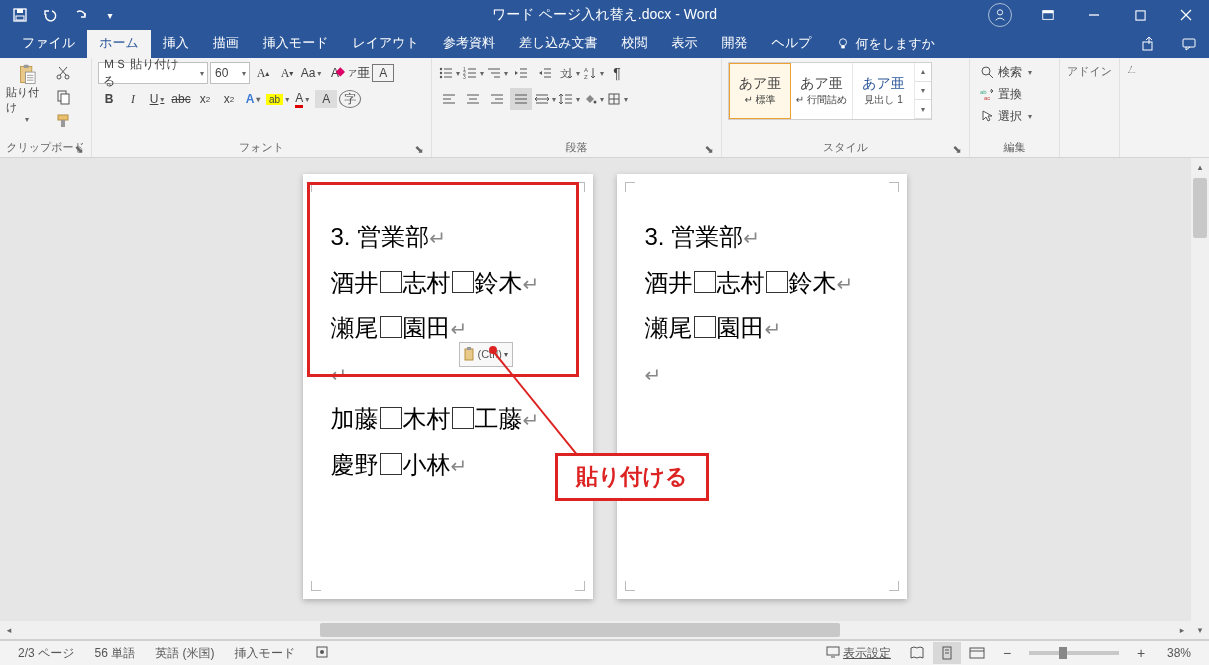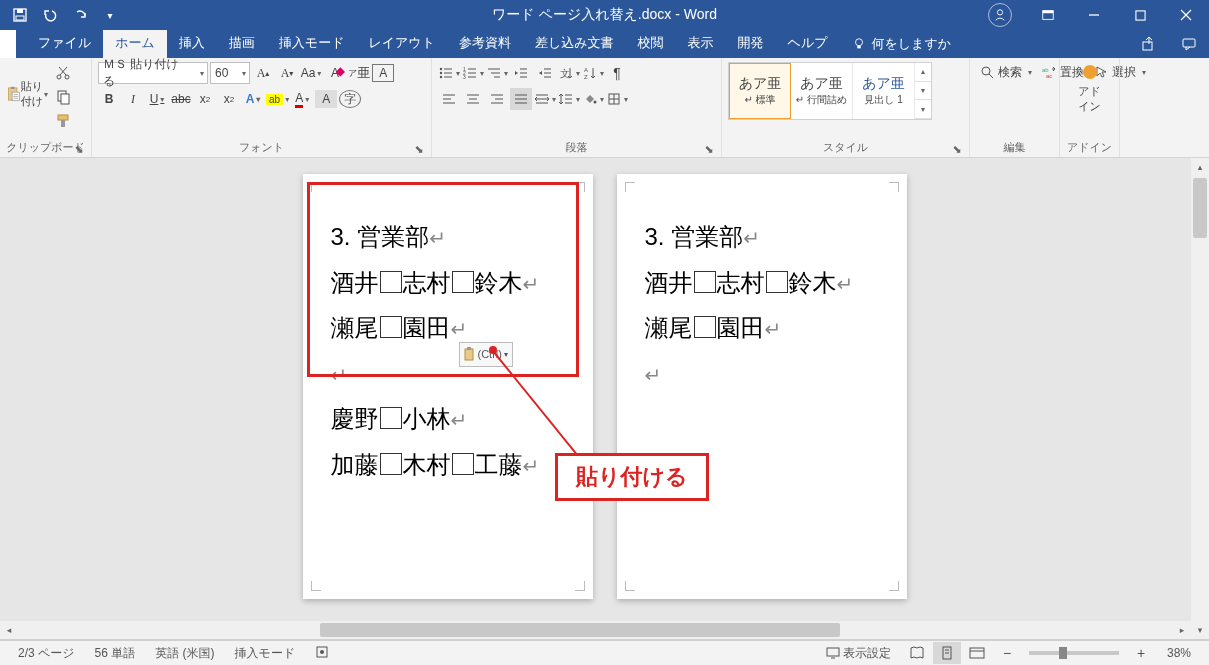--- a/index.html
+++ b/index.html
@@ -8,40 +8,40 @@
   
   .titlebar { height: 30px; background: #2b579a; color: #fff; display: flex; align-items: center; font-size: 12px; position: relative; }
   .titlebar .qat { display: flex; align-items: center; gap: 2px; padding: 0 6px; }
   .titlebar .qat .qbtn { width: 28px; height: 28px; display:flex; align-items:center; justify-content:center; color:#fff; }
   .titlebar .title-center { position:absolute; left:50%; transform:translateX(-50%); font-size:14px; }
   .titlebar .win-controls { position:absolute; right:0; display:flex; }
   .titlebar .win-controls .wbtn { width:46px; height:30px; display:flex; align-items:center; justify-content:center; color:#fff; }
   .titlebar .avatar { width:24px; height:24px; border:1px solid rgba(255,255,255,.6); border-radius:50%; display:flex; align-items:center; justify-content:center; margin-right:4px; }
 
   
-  .tabs { height: 28px; background:#2b579a; display:flex; align-items:flex-end; font-size:13px; padding-left:10px; color:#fff;margin-left:16px; }
+  .tabs { height: 28px; background:#2b579a; display:flex; align-items:flex-end; font-size:13px; padding-left:10px; color:#fff; }
   .tabs .tab { padding: 5px 12px 6px; cursor:default; white-space:nowrap; }
   .tabs .tab.active { background:#f3f3f3; color:#2b579a; }
   .tabs .tell-me { display:flex; align-items:center; gap:6px; padding:5px 12px; }
   .tabs .tell-me .bulb { width:14px; height:14px; }
   .tabs .cbtns { margin-left:auto; display:flex; }
   .tabs .cbtns .cbtn { width:40px; height:28px; display:flex; align-items:center; justify-content:center; color:#fff; }
 
   
   .ribbon { height: 100px; background:#f3f3f3; display:flex; border-bottom:1px solid #d4d4d4; font-size:11px; color:#444; }
   .group { display:flex; flex-direction:column; border-right:1px solid #e1e1e1; padding:4px 6px 2px; }
   .group .controls { flex:1; display:flex; align-items:flex-start; gap:4px; }
   .group .label { text-align:center; font-size:11px; color:#666; padding-top:2px; position:relative; }
   .group .label .launcher { position:absolute; right:0; bottom:0; width:12px; height:12px; display:flex; align-items:center; justify-content:center; }
   .rbtn { min-width:22px; height:22px; display:flex; align-items:center; justify-content:center; font-size:12px; }
   .rbtn.dd::after { content:"▾"; font-size:8px; margin-left:2px; color:#666; }
   .icon-svg { width:16px; height:16px; }
 
   
-  .clipboard .paste { width:42px; height:62px; display:flex; flex-direction:row; align-items:center; justify-content:flex-start; padding-top:2px; }
+  .clipboard .paste { width:42px; height:62px; display:flex; flex-direction:column; align-items:center; justify-content:flex-start; padding-top:2px; }
   .clipboard .paste-icon { width:28px; height:30px; }
   .clipboard .side { display:flex; flex-direction:column; gap:2px; }
 
   
   .font-row { display:flex; gap:2px; align-items:center; }
   .font-select { height:22px; border:1px solid #c0c0c0; background:#fff; font-size:12px; padding:0 16px 0 4px; position:relative; display:flex; align-items:center; }
   .font-select::after { content:"▾"; font-size:8px; position:absolute; right:3px; color:#666; }
   .font-name { width:110px; }
   .font-size { width:40px; }
 
@@ -50,21 +50,21 @@
 
   
   .styles-gallery { display:flex; border:1px solid #d0d0d0; background:#fff; }
   .style-item { width:62px; height:56px; border-right:1px solid #e8e8e8; display:flex; flex-direction:column; align-items:center; justify-content:center; font-size:10px; }
   .style-item .preview { font-size:14px; font-family:"MS Mincho", serif; }
   .style-item.sel { border:1px solid #f0a030; background:#fff8e8; }
   .styles-scroll { width:16px; display:flex; flex-direction:column; }
   .styles-scroll div { flex:1; display:flex; align-items:center; justify-content:center; font-size:8px; color:#666; border-bottom:1px solid #e0e0e0; }
 
   
-  .edit-col { display:flex; flex-direction:row; gap:2px; font-size:12px; }
+  .edit-col { display:flex; flex-direction:column; gap:2px; font-size:12px; }
   .edit-item { display:flex; align-items:center; gap:4px; height:20px; padding:0 4px; white-space:nowrap; }
   .edit-item .eicon { width:14px; height:14px; }
 
   .addin { width:48px; display:flex; flex-direction:column; align-items:center; justify-content:center; gap:2px; }
   .collapse-ribbon { width:24px; display:flex; align-items:flex-start; justify-content:center; padding-top:4px; color:#666; }
 
   
   .docarea { position:absolute; top:158px; bottom:25px; left:0; right:0; background:#e6e6e6; overflow:hidden; border-bottom:1px solid #d0d0d0; }
   .pages-wrap { display:flex; gap:24px; justify-content:center; padding:16px 20px; }
   .page { width:290px; height:425px; background:#fff; box-shadow:0 2px 6px rgba(0,0,0,.25); position:relative; padding:40px 28px 30px; font-family:"MS Gothic","ＭＳ ゴシック",monospace; font-size:24px; line-height:1.9; color:#000; }
@@ -456,29 +456,20 @@
             </svg>
             <span>選択</span>
             <span style="font-size:8px;color:#666;margin-left:2px;">▾</span>
           </div>
       </div>
     </div>
     <div class="label"><span>編集</span></div>
   </div>
 
   <div class="group" style="width:60px;">
-    <div class="controls" style="justify-content:center;">
-      <div class="addin">
-        <svg width="20" height="20" viewBox="0 0 20 20">
-            <circle cx="10" cy="10" r="7" fill="#f0a030"></circle>
-          </svg>
-        <span style="font-size:11px; white-space:pre; text-align:center;">アド
-イン</span>
-      </div>
-    </div>
     <div class="label"><span>アドイン</span></div>
   </div>
 
   <div class="collapse-ribbon">ㄥ</div>
 </div>
 
 <div class="docarea">
   <div class="pages-wrap">
 
     <div class="page">
@@ -491,22 +482,22 @@
       <div><span>瀬尾</span><span class="box-char"></span><span>園田</span><span class="para-mark">↵</span></div>
       <div><span class="para-mark">↵</span></div>
       <div class="paste-tag" style="top:168px; left:156px;">
         <svg class="pticon" viewBox="0 0 12 14">
             <rect x="1" y="2" width="8" height="11" fill="#e8c98a" stroke="#b89040"></rect>
             <rect x="3" y="0" width="4" height="3" fill="#999"></rect>
           </svg>
         <span>(Ctrl)</span>
           <span style="font-size:8px;">▾</span>
       </div>
+      <div><span>加藤</span><span class="box-char"></span><span>木村</span><span class="box-char"></span><span>工藤</span><span class="para-mark">↵</span></div>
       <div><span>慶野</span><span class="box-char"></span><span>小林</span><span class="para-mark">↵</span></div>
-      <div><span>加藤</span><span class="box-char"></span><span>木村</span><span class="box-char"></span><span>工藤</span><span class="para-mark">↵</span></div>
 
       <div class="red-box" style="top:8px; left:4px; width:272px; height:195px;"></div>
     </div>
 
     <div class="page">
       <div class="corner tl"></div>
         <div class="corner tr"></div>
         <div class="corner bl"></div>
         <div class="corner br"></div>
       <div><span>3. 営業部</span><span class="para-mark">↵</span></div>
@@ -535,21 +526,21 @@
 <div class="statusbar">
   <div class="sitem">2/3 ページ</div>
   <div class="sitem">56 単語</div>
   <div class="sitem">英語 (米国)</div>
   <div class="sitem">挿入モード</div>
   <div class="sitem"><svg width="14" height="14" viewBox="0 0 14 14">
         <rect x="2" y="2" width="10" height="10" fill="none" stroke="#555"></rect>
         <circle cx="7" cy="7" r="2" fill="#555"></circle>
       </svg></div>
   <div class="right">
-    <div class="sitem" style="display:flex;align-items:center;gap:3px;">
+    <div class="sitem" style="display:flex;gap:3px;text-decoration:underline;">
         <svg width="14" height="14" viewBox="0 0 14 14">
           <rect x="1" y="2" width="12" height="8" fill="none" stroke="#555"></rect>
           <line x1="5" y1="12" x2="9" y2="12" stroke="#555"></line>
         </svg>
         <span>表示設定</span>
       </div>
     <div class="vbtn">
         <svg width="16" height="14" viewBox="0 0 16 14">
           <path d="M2 2 Q5 0 8 2 Q11 0 14 2 L14 12 Q11 10 8 12 Q5 10 2 12 Z" fill="none" stroke="#555"></path>
         </svg>

